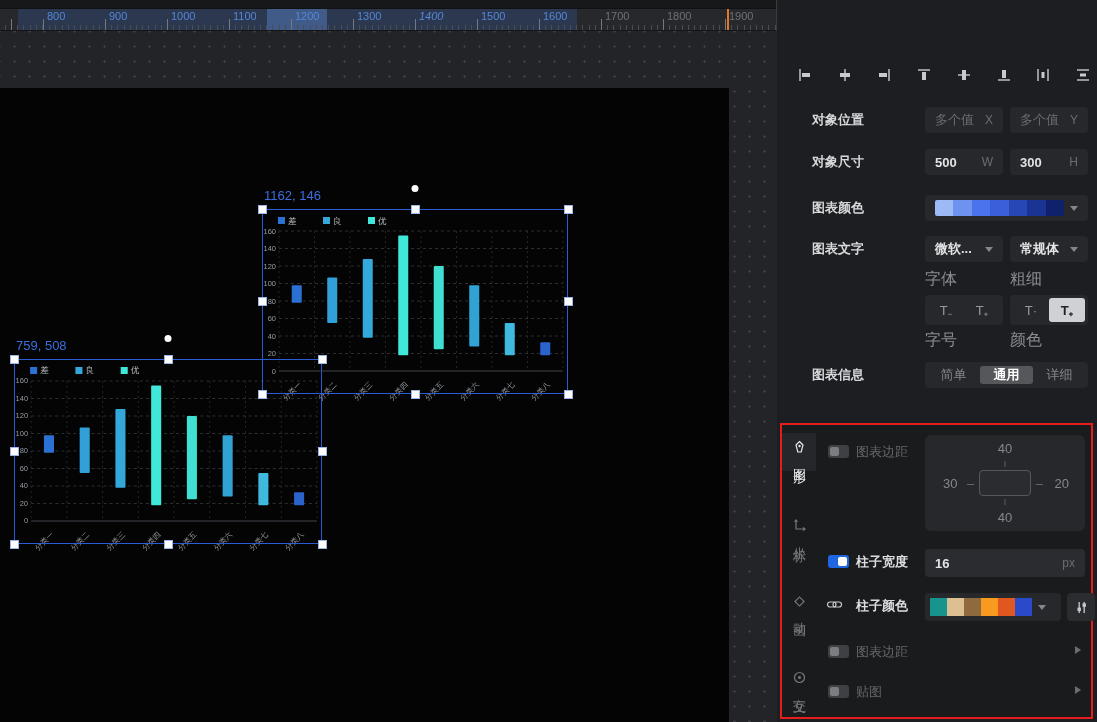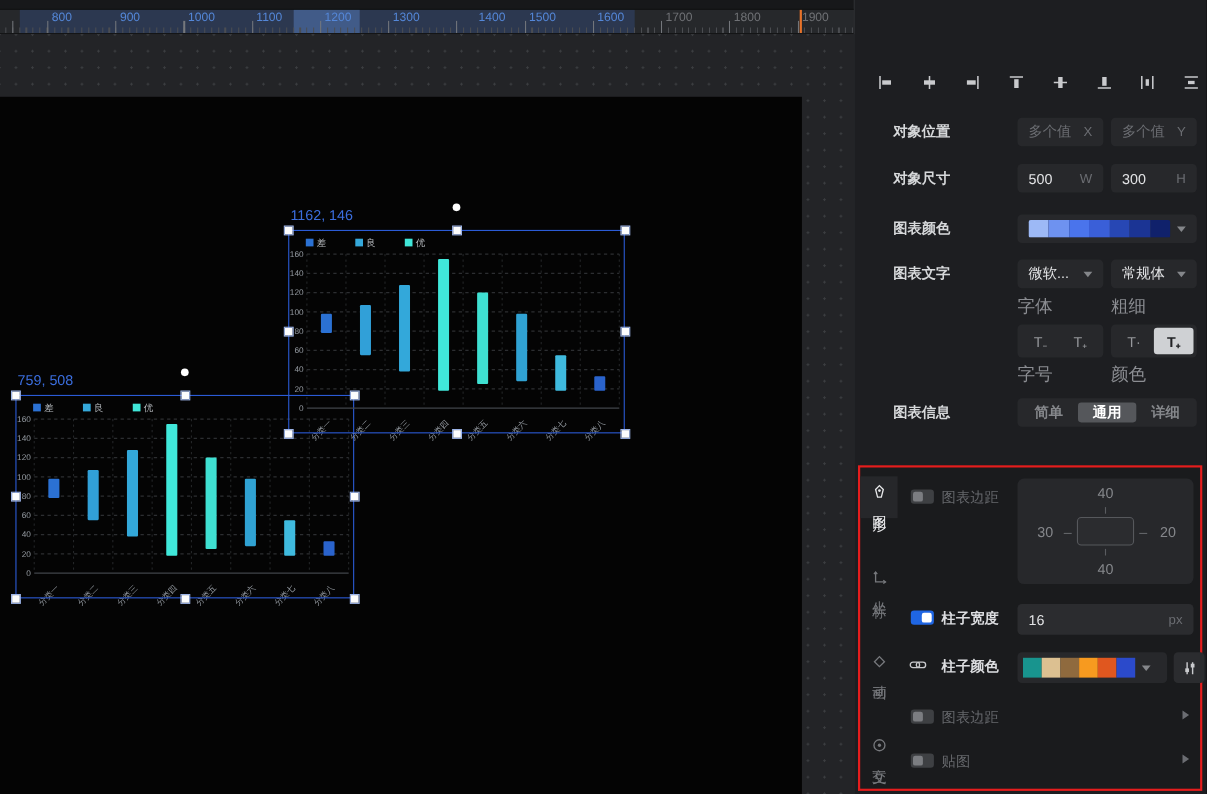--- a/index.html
+++ b/index.html
@@ -38,30 +38,30 @@
   .panel { position:absolute; left:777px; top:0; width:320px; height:722px; background:#1d1e21; }
   .panel-title { position:absolute; top:22px; width:100%; text-align:center; color:#ebeced; font-size:14px; font-weight:bold; letter-spacing:1px; }
   .align-row { position:absolute; top:66px; left:20px; right:4px; height:20px; display:flex; justify-content:space-between; }
   .align-btn { width:18px; height:18px; background:none; border:none; cursor:pointer; padding:0; }
   .align-btn svg { display:block; }
 
   .prow { position:absolute; left:0; width:100%; height:26px; }
   .plabel { position:absolute; left:35px; top:50%; transform:translateY(-50%); font-size:13px; color:#d6d8da; font-weight:bold; white-space:nowrap; }
   .box { position:absolute; top:0; height:26px; background:#27282b; border-radius:4px; display:flex; align-items:center; justify-content:space-between; padding:0 10px; }
   .w78 { width:78px; } .w163 { width:163px; }
-  .val { color:#e2e3e5; font-size:13px; } .dimtx { color:#6b6d72; font-size:13px; } .suffix { color:#6b6d72; font-size:12px; }
+  .val { color:#e2e3e5; font-size:13px;font-weight:bold; } .dimtx { color:#6b6d72; font-size:13px; } .suffix { color:#6b6d72; font-size:12px; }
   .caret { width:0; height:0; border-left:4.5px solid transparent; border-right:4.5px solid transparent; border-top:5px solid #84868a; }
   .gradwrap { gap:6px; } .gradbar { flex:1; height:16px; border-radius:2px; overflow:hidden; display:flex; }
   .gseg { flex:1; }
   .caption { position:absolute; font-size:16px; color:#8b8d92; }
   .btn-group { position:absolute; top:0; width:78px; height:30px; background:#27282b; border-radius:4px; display:flex; padding:3px; }
   .tbtn { flex:1; display:flex; align-items:center; justify-content:center; color:#96989c; font-size:13px; border:none; background:none; cursor:pointer; border-radius:3px; }
   .tbtn.sel { background:#cfd1d4; color:#212225; font-weight:bold; }
   .segwrap { padding:2px; }
-  .seg { flex:1; display:flex; align-items:center; justify-content:center; font-size:13px; color:#85878b; border-radius:3px; cursor:pointer;font-weight:bold; }
+  .seg { flex:1; display:flex; align-items:center; justify-content:center; font-size:13px; color:#85878b; border-radius:3px; cursor:pointer; }
   .seg.sel { background:#55575b; color:#fff; font-weight:bold; }
 
   .red-box { position:absolute; left:3px; top:423px; width:313px; height:296px; border:2px solid #e51d1d; background:#1a1b1d; }
   .vtab { position:absolute; left:0; width:34px; display:flex; flex-direction:column; align-items:center; gap:3px; color:#76787c; padding:7px 0; }
   .vtab.active { color:#e8e9eb; background:#26272a; }
   .vtab .chars { writing-mode:vertical-lr; text-orientation:upright; font-size:13px; letter-spacing:3px; }
   .drow { position:absolute; left:0; width:100%; }
   .toggle { position:absolute; left:46px; top:2px; width:21px; height:13px; border-radius:3px; background:#3e4043; cursor:pointer; }
   .toggle::after { content:''; position:absolute; width:9px; height:9px; top:2px; left:2px; background:#7b7d81; border-radius:2px; }
   .toggle.on { background:#1f66e3; } .toggle.on::after { left:auto; right:2px; background:#fff; }
@@ -91,21 +91,21 @@
       <div class="band" id="bandSel" style="left: 18px; width: 559px;"></div>
       <div class="band overlap" id="bandOverlap" style="left: 267px; width: 60px;"></div>
       <div class="ticks"></div>
       <div id="tickNums">
           <span class="tick-num hl" style="left: 47px;">800</span>
           <span class="tick-num hl" style="left: 109px;">900</span>
           <span class="tick-num hl" style="left: 171px;">1000</span>
           <span class="tick-num hl" style="left: 233px;">1100</span>
           <span class="tick-num hl" style="left: 295px;">1200</span>
           <span class="tick-num hl" style="left: 357px;">1300</span>
-          <span class="tick-num hl" style="left: 435px;">1400</span>
+          <span class="tick-num hl" style="left: 419px; font-style: italic;">1400</span>
           <span class="tick-num hl" style="left: 481px;">1500</span>
           <span class="tick-num hl" style="left: 543px;">1600</span>
           <span class="tick-num dm" style="left: 605px;">1700</span>
           <span class="tick-num dm" style="left: 667px;">1800</span>
           <span class="tick-num dm" style="left: 729px;">1900</span>
         </div>
       <div class="playhead" id="playhead" style="left: 727px;"></div>
     </div>
     <div class="workspace">
       <div class="canvas" id="designCanvas">

